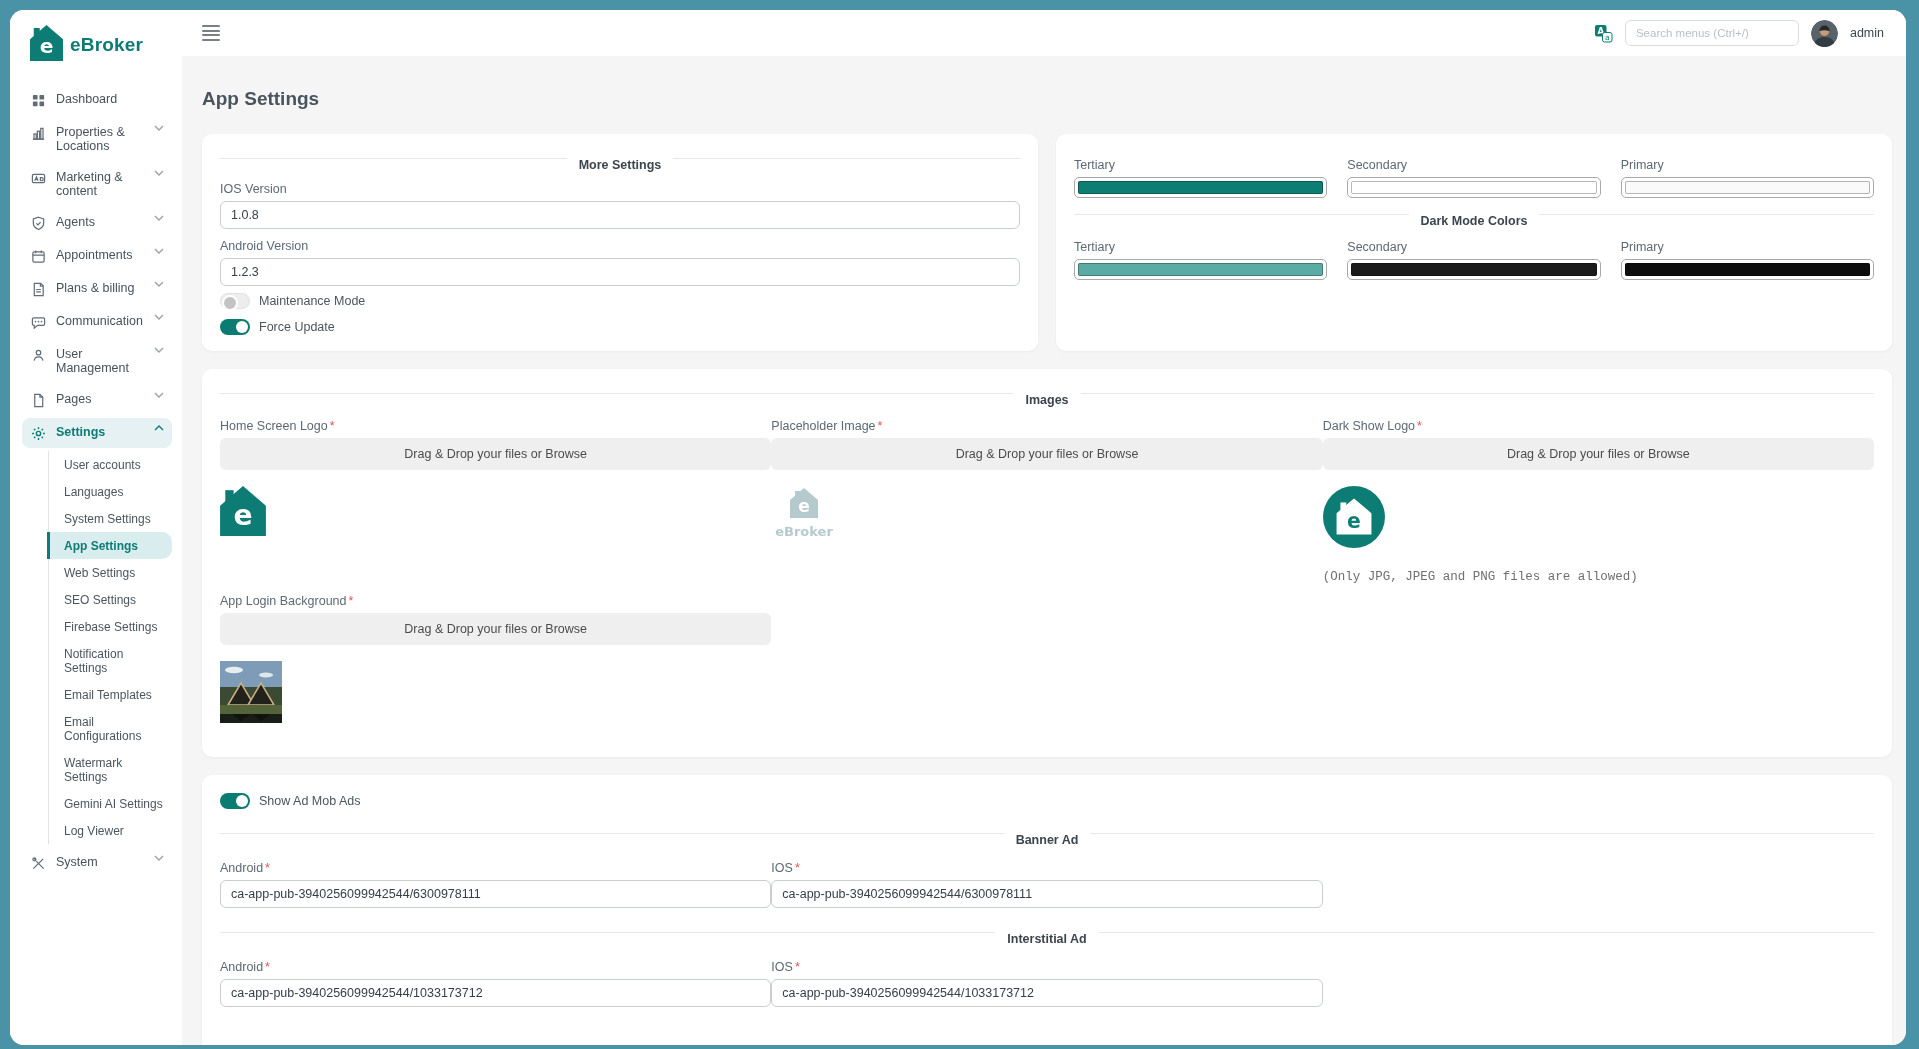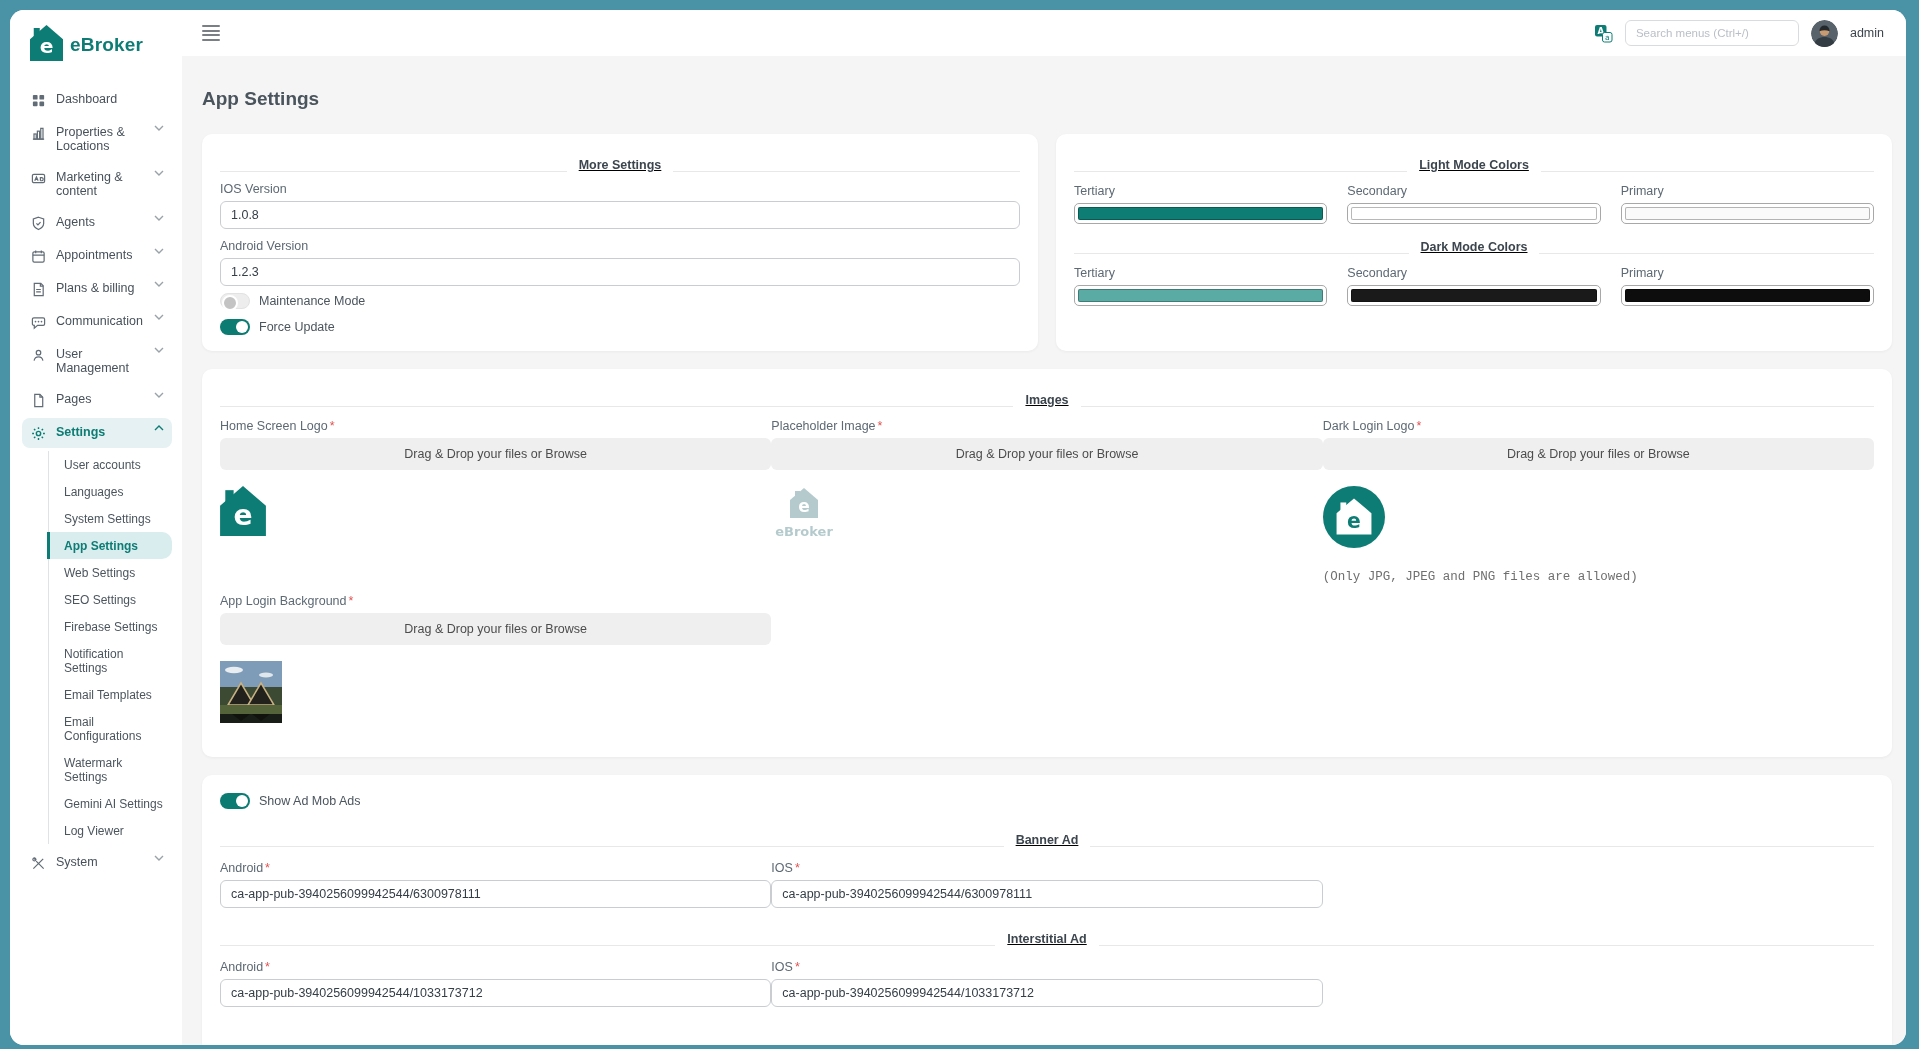--- a/index.html
+++ b/index.html
@@ -49,21 +49,21 @@
   .admin-name { font-size:12.5px; color:#3c454d; }
   .avatar { width:27px; height:27px; border-radius:50%; overflow:hidden; cursor:pointer; flex-shrink:0; }
 
   .content { flex:1; background:#f5f5f6; padding:16px 14px 0 20px; overflow:hidden; }
   .page-title { font-size:19px; font-weight:600; color:#4a545c; margin:16px 0 24px 0; }
 
   .card { background:#fff; border-radius:10px; padding:14px 18px 16px; box-shadow:0 1px 3px rgba(40,40,40,.05); }
   .row1 { display:flex; gap:18px; align-items:stretch; }
   .row1 .card { flex:1; min-width:0; }
 
-  .divider { display:flex; align-items:flex-end; gap:12px; margin:10px 0 2px;text-decoration:underline; }
+  .divider { display:flex; align-items:flex-start; gap:12px; margin:10px 0 2px; }
   .divider .line { flex:1; height:1px; background:#e8e8e8; }
   .divider .dtext { font-size:12.5px; font-weight:600; color:#3c454e; white-space:nowrap; }
 
   .field-label { font-size:12.5px; color:#5d6974; margin:10px 0 5px; display:block; }
   .req { color:#e05252; margin-left:2px; }
   .text-input {
     width:100%; height:28px; border:1px solid #c9cdd1; border-radius:6px;
     padding:8px 10px; font-size:12.5px; color:#343e47; outline:none; background:#fff;
     font-family:"Liberation Sans",sans-serif;
   }
@@ -333,25 +333,20 @@
             <span class="switch off"></span>
             <span class="tlabel">Maintenance Mode</span>
           </div>
           <div class="toggle-row">
             <span class="switch on"></span>
             <span class="tlabel">Force Update</span>
           </div>
         </div>
 
         <div class="card">
-          <div class="divider">
-            <span class="line"></span>
-              <span class="dtext">Light Mode Colors</span>
-              <span class="line"></span>
-          </div>
           <div class="grid3">
             <div>
               <label class="field-label">Tertiary</label>
               <div class="swatch-outer">
                   <div class="swatch-inner" style="background: rgb(14, 125, 116);"></div>
                 </div>
             </div>
             <div>
               <label class="field-label">Secondary</label>
               <div class="swatch-outer">
@@ -419,21 +414,21 @@
                 <g opacity="0.75">
                   <rect x="24" y="5" width="5" height="8" fill="#9cb9bd"></rect>
                   <path d="M33 2 L47 14 V32 H19 V14 Z" fill="#9cb9bd"></path>
                   <text x="33" y="26" text-anchor="middle" font-size="17" font-weight="bold" fill="#fff" font-family="DejaVu Sans, sans-serif">e</text>
                   <text x="33" y="50" text-anchor="middle" font-size="13" font-weight="bold" fill="#9cb9bd" font-family="DejaVu Sans, sans-serif">eBroker</text>
                 </g>
               </svg>
             </div>
           </div>
           <div>
-            <label class="field-label"><span>Dark Login Logo</span><span class="req">*</span></label>
+            <label class="field-label"><span>Dark Show Logo</span><span class="req">*</span></label>
             <div class="dropzone">Drag &amp; Drop your files or Browse</div>
             <div class="preview-zone">
               <svg width="62" height="62" viewBox="0 0 64 64">
                 <circle cx="32" cy="32" r="32" fill="#0d7c74"></circle>
                 <rect x="18" y="17" width="6" height="10" fill="#fff"></rect>
                 <path d="M32 13 L50 28 V50 H14 V28 Z" fill="#fff"></path>
                 <text x="32" y="43" text-anchor="middle" font-size="21" font-weight="bold" fill="#0d7c74" font-family="DejaVu Sans, sans-serif">e</text>
               </svg>
             </div>
             <div class="img-note">(Only JPG, JPEG and PNG files are allowed)</div>

